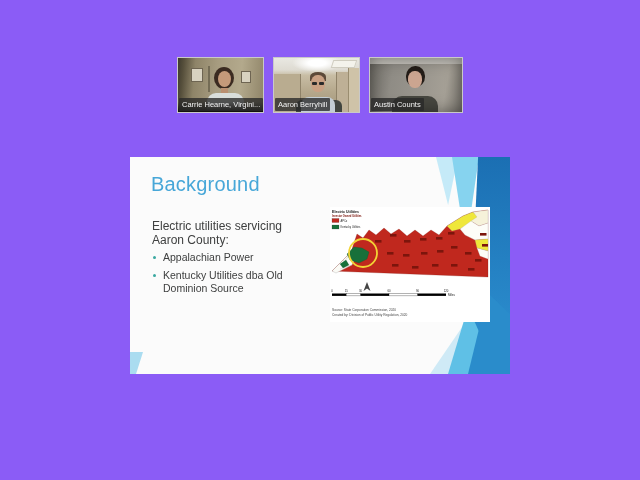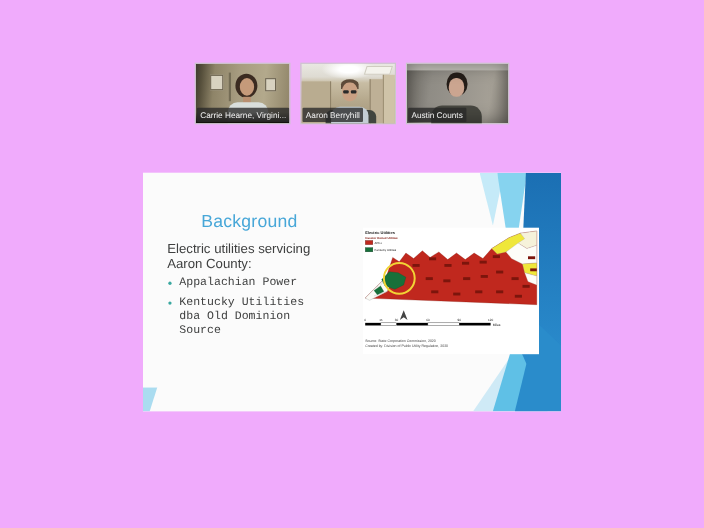--- a/index.html
+++ b/index.html
@@ -1,16 +1,16 @@
 <!DOCTYPE html>
 <html><head>
 <meta charset="utf-8">
 <style>
   html,body{margin:0;padding:0;background:#000;}
-  #stage{position:relative;width:640px;height:480px;background:#f0abfc;overflow:hidden;
+  #stage{position:relative;width:640px;height:480px;background:#8b5cf6;overflow:hidden;
          font-family:"Liberation Sans",sans-serif;}
 
   
   .vtile{position:absolute;top:57px;height:56px;border:1px solid #c9c9c9;
          box-sizing:border-box;overflow:hidden;background:#555;}
   .nlabel{position:absolute;left:1px;bottom:1px;background:rgba(40,40,40,.78);
           color:#f2f2f2;font-size:7.5px;line-height:9px;padding:2px 3px;
           white-space:nowrap;max-width:96%;overflow:hidden;border-radius:1px;z-index:9;}
   .vtile .abs{position:absolute;}
 
@@ -63,25 +63,25 @@
         clip-path:polygon(0 0,100% 0,55% 100%);}
   #br-pale{left:300px;top:170px;width:44px;height:47px;background:#cfeaf6;
         clip-path:polygon(73% 0,100% 100%,0 100%);}
   #br-light{left:318px;top:150px;width:50px;height:67px;background:#5fc0e6;
         clip-path:polygon(40% 0,100% 100%,0 100%);}
   #br-med{left:338px;top:136px;width:42px;height:81px;background:#2a8ccb;
         clip-path:polygon(47% 0,100% 26%,100% 100%,0 100%);}
   #bl-wedge{left:0;bottom:0;width:14px;height:22px;background:#aadcf0;
         clip-path:polygon(0 0,93% 0,43% 100%,0 100%);}
 
-  .slide-title{position:absolute;left:21px;top:36px;font-size:16px;color:#47a7d8;
-               letter-spacing:.2px;z-index:6;margin-left:32px;}
+  .slide-title{position:absolute;left:21px;top:16px;font-size:20px;color:#47a7d8;
+               letter-spacing:.2px;z-index:6;}
   .slide-body{position:absolute;left:22px;top:62px;width:160px;font-size:12px;
               line-height:14px;color:#3f4040;z-index:6;}
-  .bullets{position:absolute;left:22px;top:94px;width:148px;z-index:6;font-family:Liberation Mono, monospace;}
+  .bullets{position:absolute;left:22px;top:94px;width:148px;z-index:6;}
   .bullet-item{position:relative;padding-left:11px;font-size:10.5px;line-height:13px;
                color:#3f4040;margin-bottom:5px;}
   .bullet-dot{position:absolute;left:1px;top:5px;width:3px;height:3px;border-radius:50%;
               background:#3aa8a0;}
 
   #mapbox{position:absolute;left:200px;top:50px;width:160px;height:115px;background:#fff;z-index:5;}
 </style>
 </head>
 <body>
 

